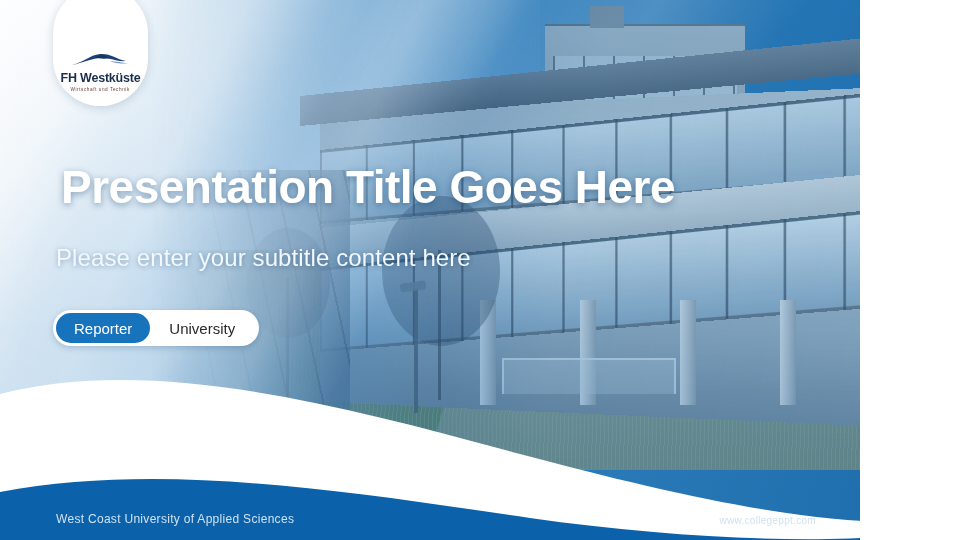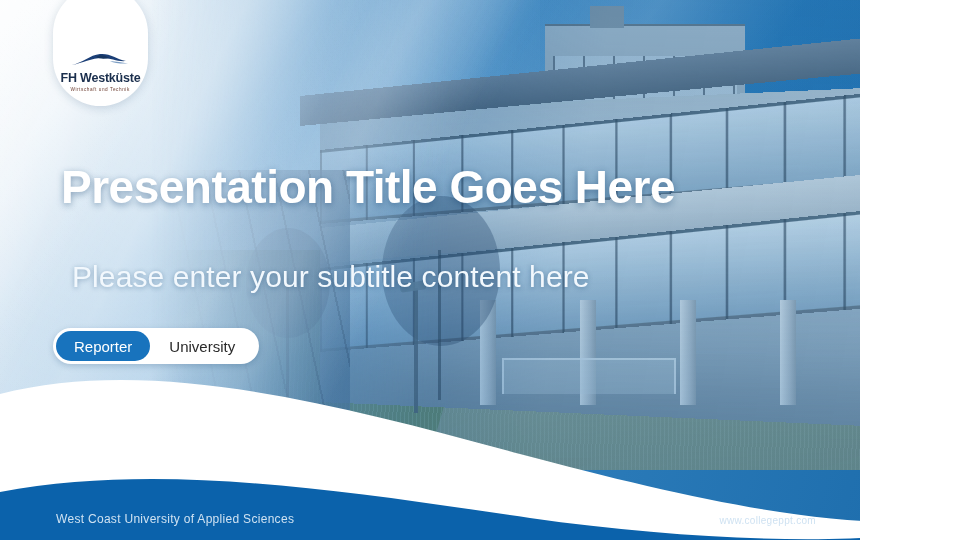--- a/index.html
+++ b/index.html
@@ -271,33 +271,33 @@
     font-size: 46px;
     font-weight: bold;
     color: #ffffff;
     letter-spacing: -0.5px;
     text-shadow: 0 2px 7px rgba(15,60,105,0.45);
     white-space: nowrap;
   }
   .subtitle {
     position: absolute;
     left: 56px; top: 244px;
-    margin: 16px;
-    font-size: 30px;
+    margin: 0;
+    font-size: 24px;
     font-weight: normal;
     color: #f2f8fd;
     letter-spacing: 0.1px;
     text-shadow: 0 1px 5px rgba(15,60,105,0.40);
     white-space: nowrap;
   }
 
   
   .pill {
     position: absolute;
-    left: 53px; top: 328px;
+    left: 53px; top: 310px;
     height: 36px;
     background: #ffffff;
     border-radius: 18px;
     display: flex;
     align-items: center;
     box-shadow: 0 2px 6px rgba(15,60,105,0.22);
     padding-right: 2px;
   }
   .pill-label {
     height: 30px;

